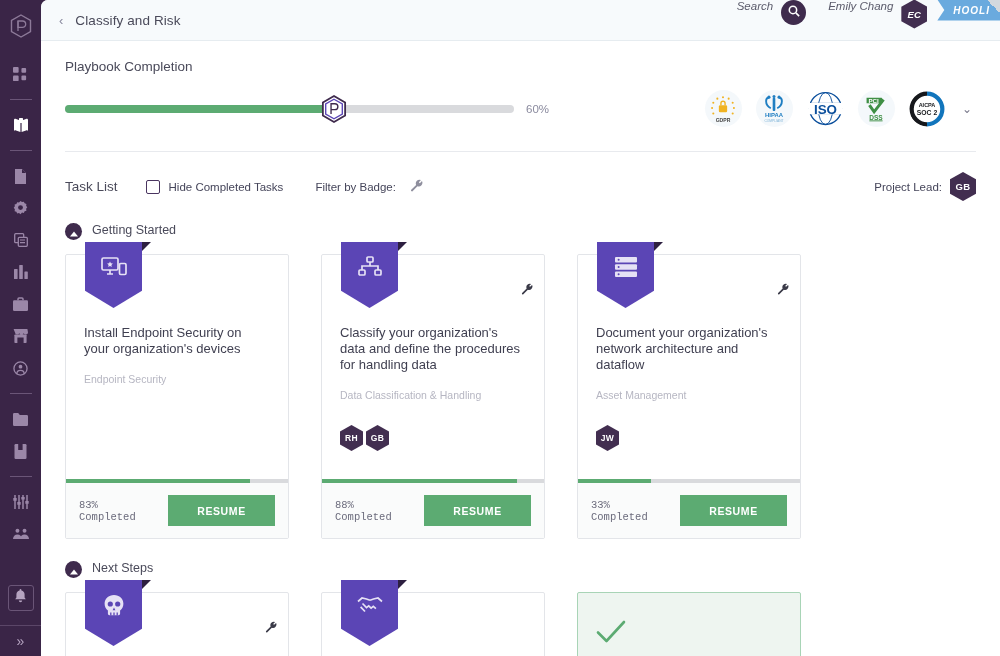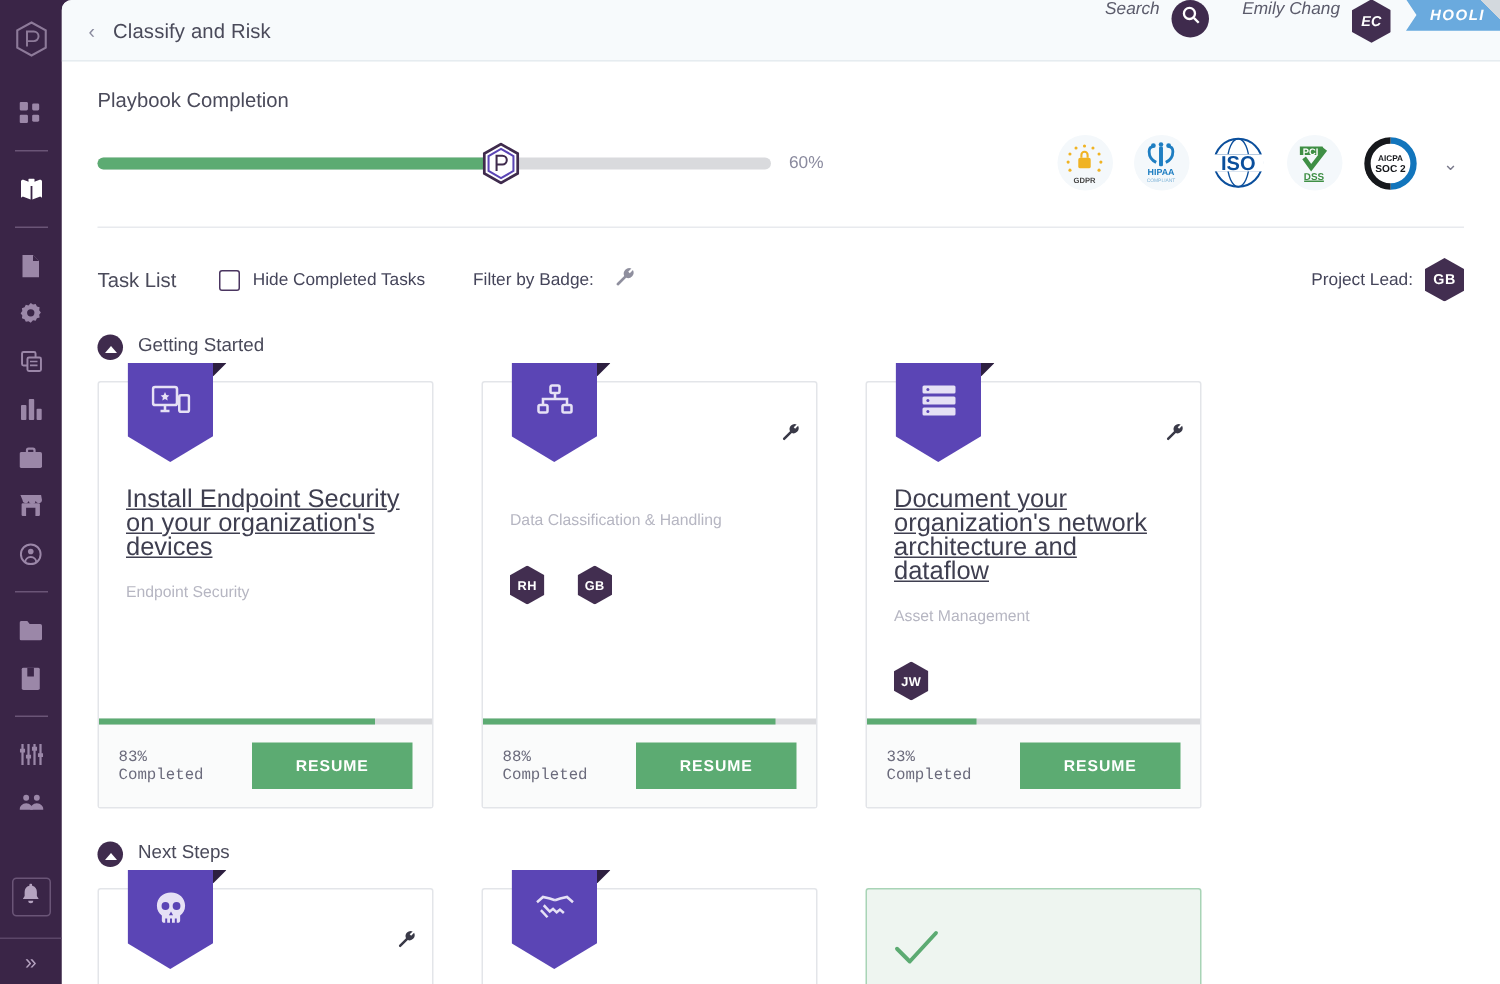--- a/index.html
+++ b/index.html
@@ -145,23 +145,23 @@
     clip-path: polygon(0 0, 100% 0, 100% 74%, 50% 100%, 0 74%);
     display: flex; align-items: flex-start; justify-content: center;
     padding-top: 14px;
   }
   .ribbon-fold {
     position: absolute; left: 76px; top: -13px; width: 9px; height: 9px;
     background: #2d1f40; clip-path: polygon(0 0, 100% 0, 0 100%);
   }
   .card-wrench { position: absolute; right: 11px; top: 26px; cursor: pointer; }
   .card-body { padding: 70px 18px 0 18px; flex: 1 1 auto; }
-  .card-title { font-size: 17px; line-height: 16px; color: #3f3f50; text-decoration: underline; }
+  .card-title { font-size: 13px; line-height: 16px; color: #3f3f50; }
   .card-sub { font-size: 10.5px; color: #b6b6c2; margin-top: 16px; }
-  .card-avatars { display: flex; gap: 22px; margin-top: 24px; }
+  .card-avatars { display: flex; gap: 3px; margin-top: 24px; }
   .card-avatars .hexav { width: 23px; height: 26px; font-size: 8.5px; }
   .card-progress { height: 4px; background: #d9dadd; margin: 0 0 0 0; position: relative; }
   .card-progress > i { position: absolute; left: 0; top: 0; bottom: 0; background: #5cab72; display: block; }
   .card-foot {
     background: #fafbfb; border-top: none;
     display: flex; align-items: center; padding: 11px 13px; gap: 10px;
     height: 55px;
   }
   .foot-pct { font-size: 10.5px; color: #6b6b7c; font-family: Liberation Mono, monospace; }
   .resume-btn {
@@ -457,20 +457,21 @@
                       <rect x="1" y="14" width="6" height="5" rx="1"></rect>
                       <rect x="17" y="14" width="6" height="5" rx="1"></rect>
                       <path d="M12 6v4M4 14v-4h16v4"></path>
                     </svg></span>
                 </span>
                 <span class="ribbon-fold"></span>
                 <span class="card-wrench"><svg width="12" height="12" viewBox="0 0 14 14" fill="#3a3a48">
                     <path d="M12.9 2.2 10.6 4.5 9.5 3.4 11.8 1.1A4 4 0 0 0 6.6 6.4L1.3 11.7a1 1 0 0 0 1.4 1.4L8 7.8a4 4 0 0 0 4.9-5.6z"></path>
                   </svg></span>
                 <div class="card-body">
+                  <div class="card-title">Classify your organization's data and define the procedures for handling data</div>
                   <div class="card-sub">Data Classification &amp; Handling</div>
                   <div class="card-avatars">
                     <span class="hexav">RH</span>
                     <span class="hexav">GB</span>
                   </div>
                 </div>
                 <div class="card-progress">
                   <i style="width:88%"></i>
                 </div>
                 <div class="card-foot">

